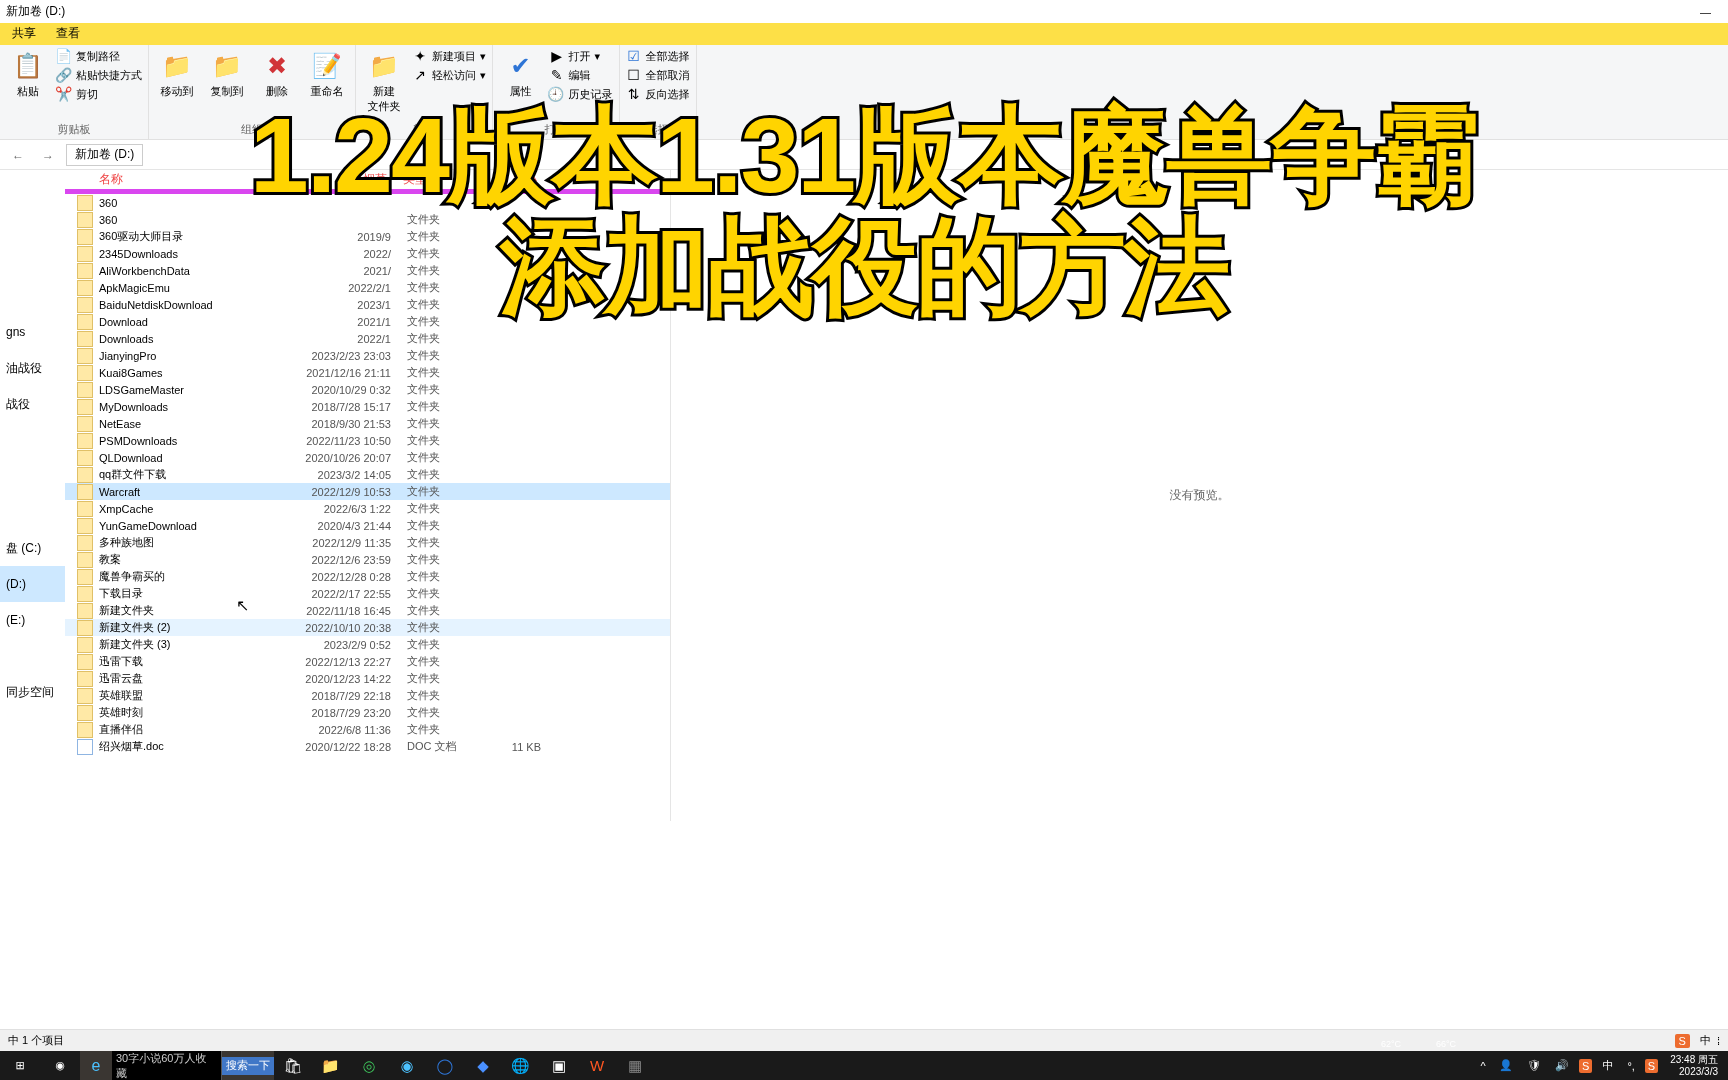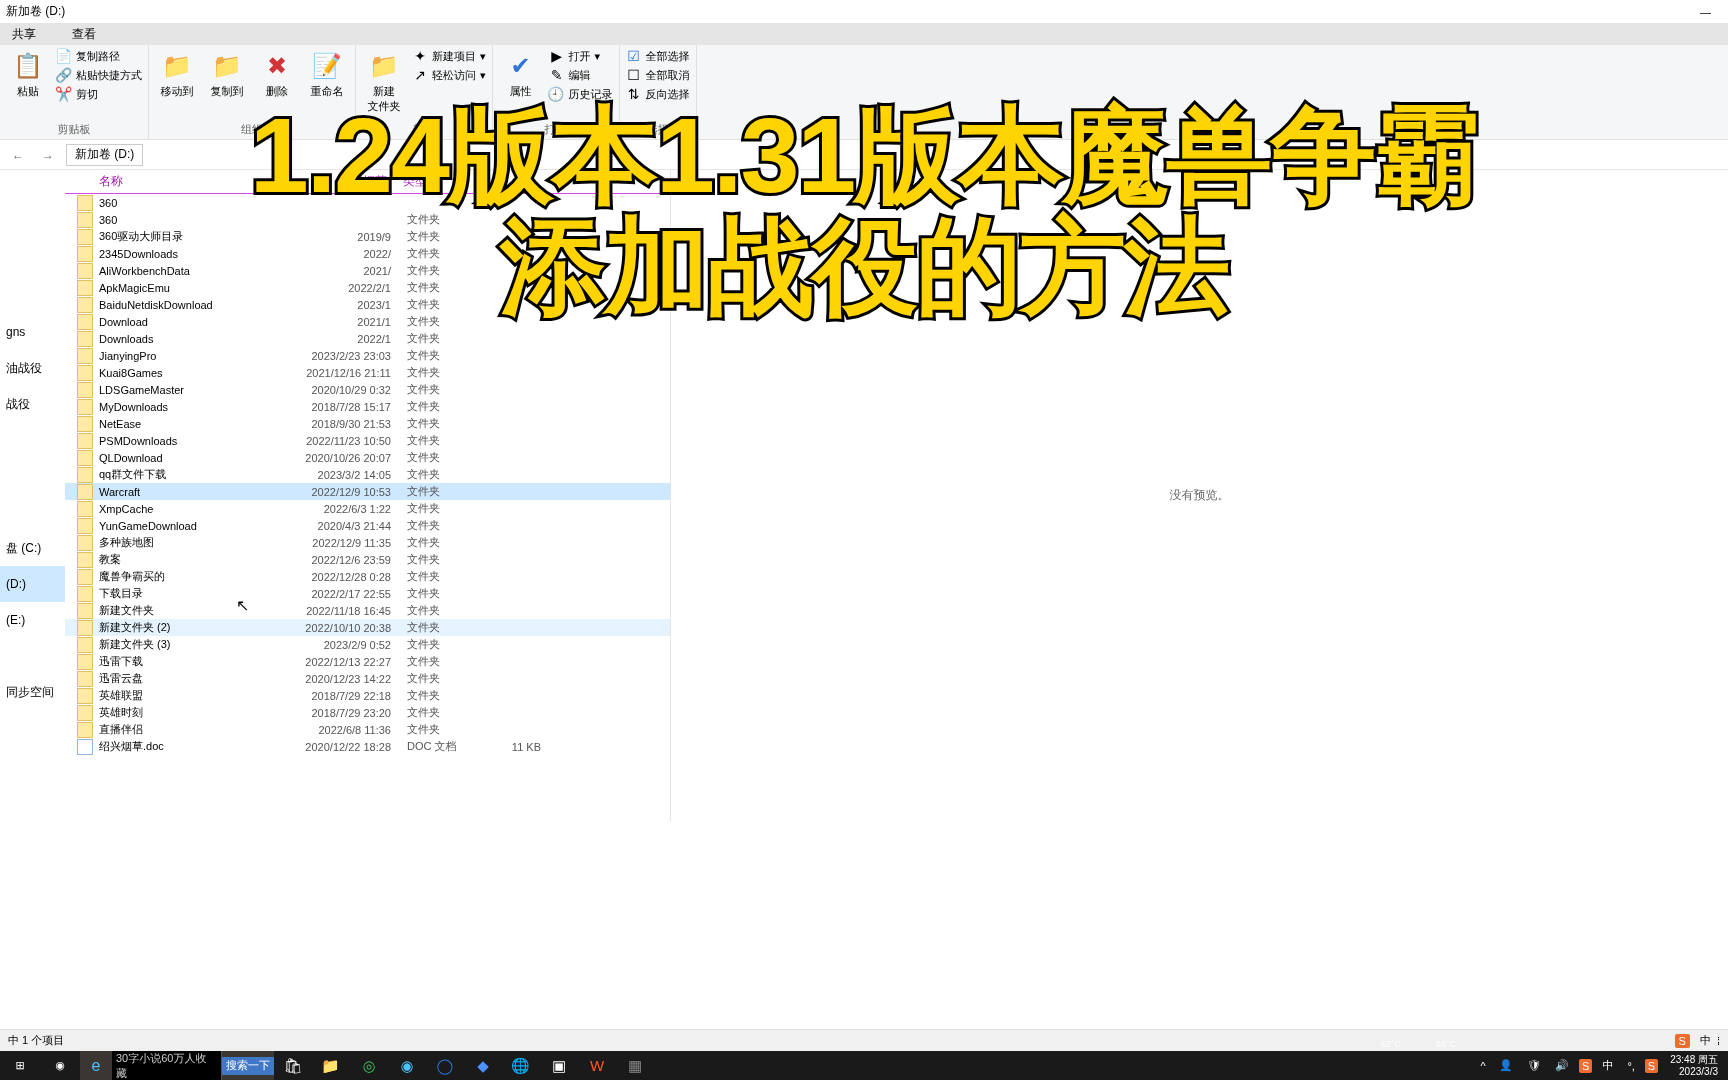--- a/index.html
+++ b/index.html
@@ -4,21 +4,21 @@
 <style>
 * { margin:0; padding:0; box-sizing:border-box; font-family:"Microsoft YaHei","Segoe UI",sans-serif; }
 body { background:#fff; width:1728px; height:1080px; overflow:hidden; position:relative; font-size:12px; color:#000; }
 
 
 .title-bar { height:23px; background:#fff; display:flex; align-items:center; padding:0 6px; font-size:12px; }
 .title-bar .win-ctl { position:absolute; right:0; top:0; display:flex; }
 .title-bar .win-ctl span { width:45px; height:23px; display:flex; align-items:center; justify-content:center; font-size:11px; }
 
 
-.tabs { height:22px; background:#e5e5e5; display:flex; align-items:center; padding:0 4px; gap:20px; }
+.tabs { height:22px; background:#fde047; display:flex; padding:0 4px; gap:4px; }
 .tabs span { font-size:12px; padding:2px 8px; cursor:default; }
 
 
 .ribbon { height:95px; background:#f5f6f7; border-bottom:1px solid #e1e1e1; display:flex; }
 .r-group { display:flex; flex-direction:column; justify-content:space-between; padding:3px 6px 2px; border-right:1px solid #e1e1e1; }
 .r-group .label { text-align:center; font-size:11px; color:#666; }
 .r-top { display:flex; align-items:flex-start; gap:6px; height:72px; }
 .r-btn-lg { display:flex; flex-direction:column; align-items:center; justify-content:center; width:44px; font-size:11px; padding:2px; }
 .r-btn-lg .ic { width:32px; height:32px; display:flex; align-items:center; justify-content:center; font-size:24px; margin-bottom:2px; }
 .r-stack { display:flex; flex-direction:column; gap:3px; font-size:11px; }
@@ -31,21 +31,21 @@
 .addr-row .crumb { flex:0 0 auto; border:1px solid #ccc; height:22px; padding:0 8px; display:flex; align-items:center; font-size:12px; }
 
 
 .main { display:flex; height:651px; }
 .side { width:65px; background:#fff; border-right:none; font-size:12px; }
 .side .item { padding:4px 6px; white-space:nowrap; overflow:hidden; }
 .list { width:605px; background:#fff; position:relative; }
 .preview { flex:1; background:#fff; border-left:1px solid #e5e5e5; display:flex; align-items:center; justify-content:center; color:#666; font-size:12px; }
 
 
-.colhdr { display:flex; height:24px; border-bottom:1px solid #d946ef; align-items:center; font-size:12px; color:#a21caf; }
+.colhdr { display:flex; height:24px; border-bottom:5px solid #d946ef; align-items:center; font-size:12px; color:#ef4444; }
 .colhdr span { padding:0 8px; }
 .col-name { width:210px; }
 .col-date { width:120px; text-align:right; }
 .col-type { width:70px; }
 .col-size { width:80px; text-align:right; }
 
 
 .files { }
 .frow { display:flex; height:17px; align-items:center; font-size:11px; color:#000; }
 .frow.sel { background:#cde8ff; }

